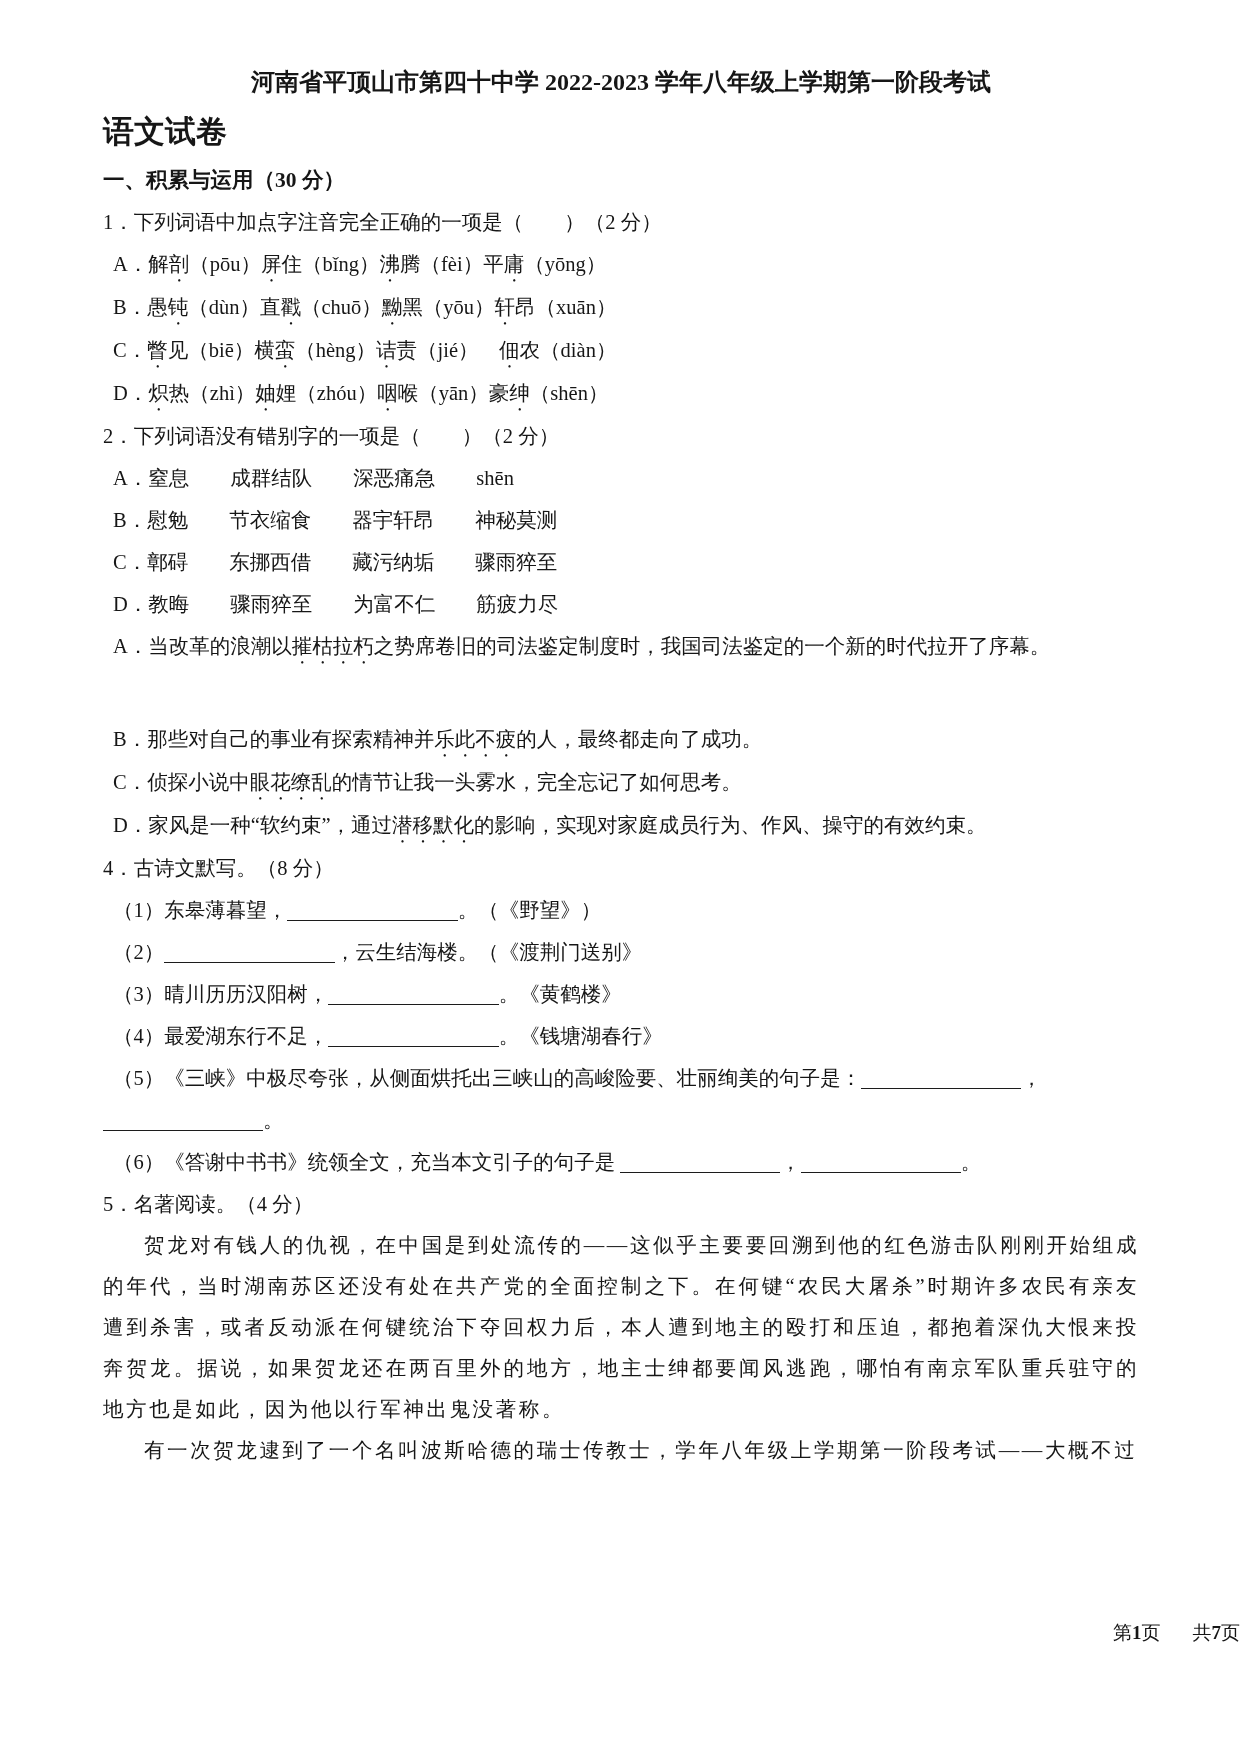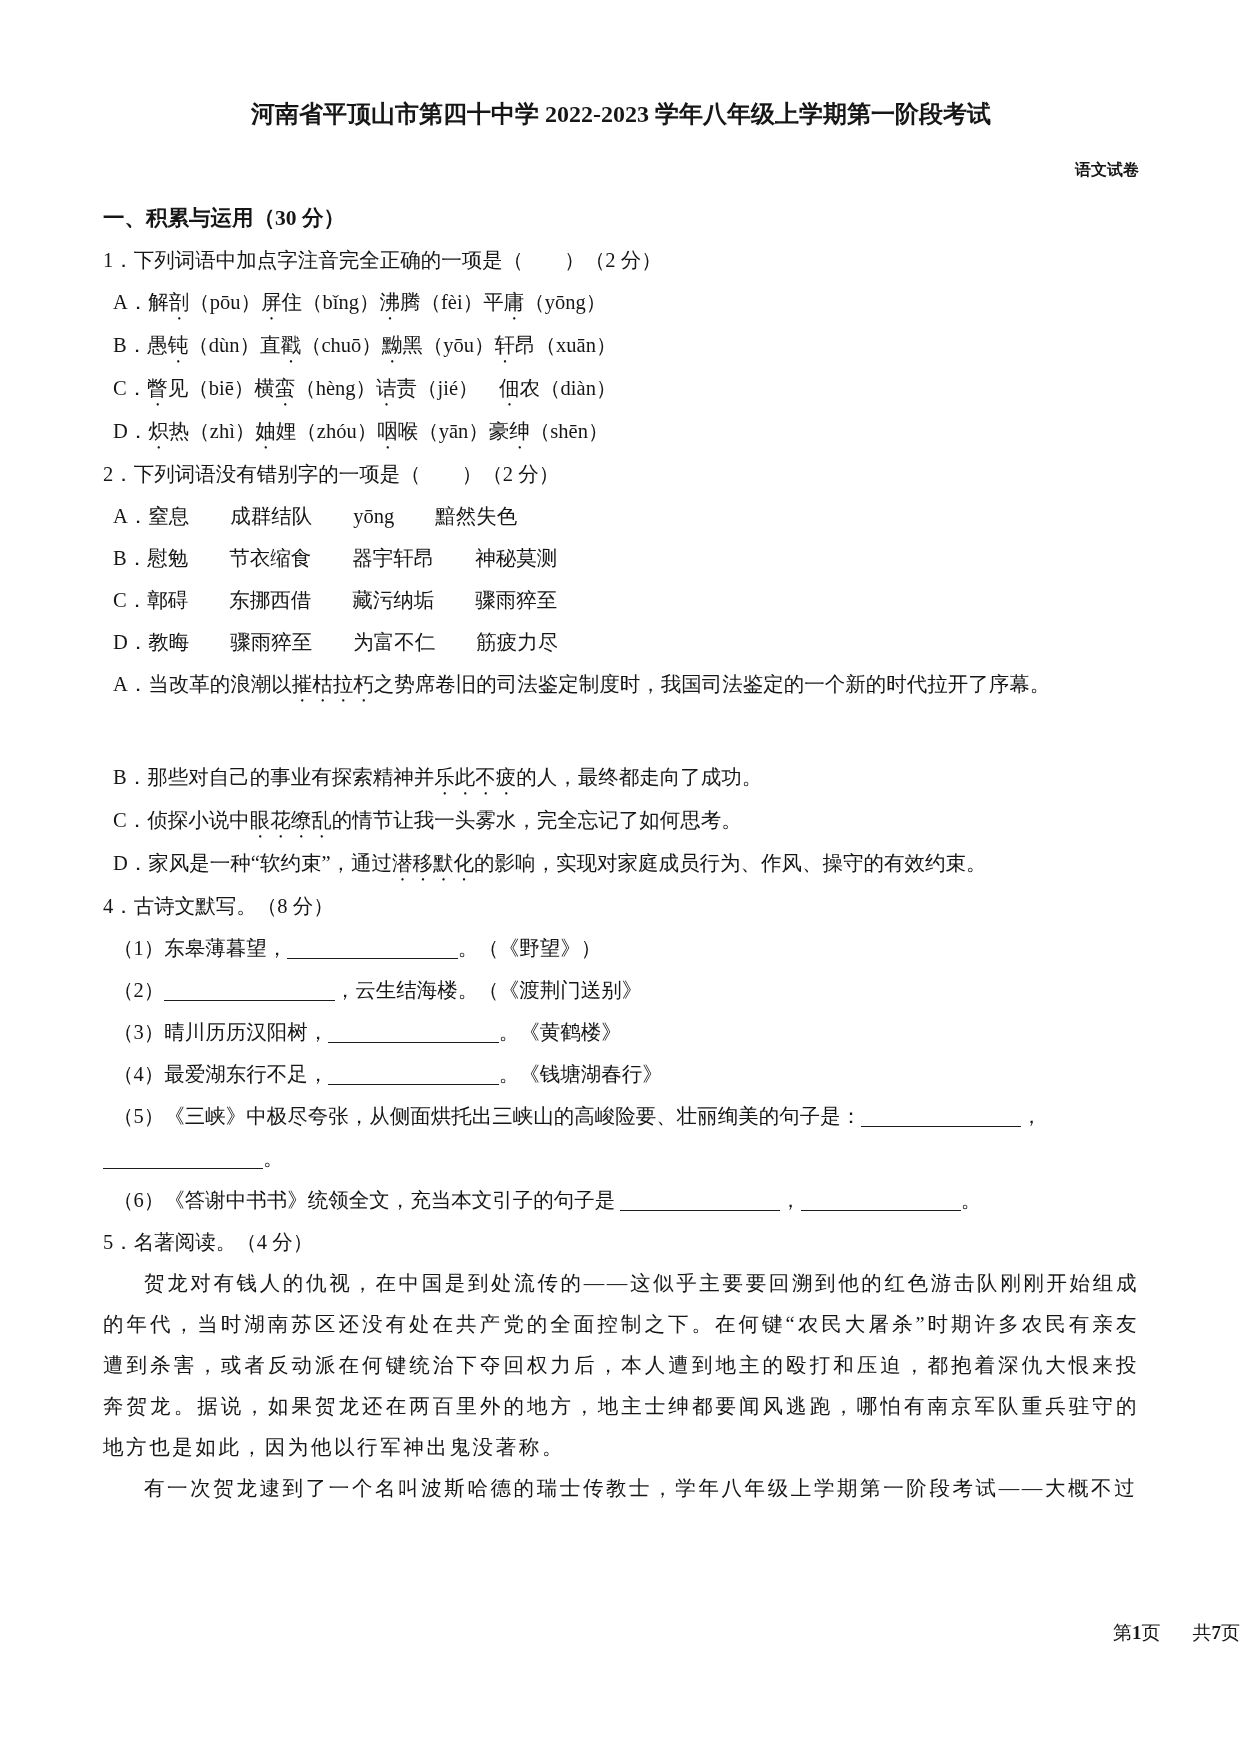--- a/index.html
+++ b/index.html
@@ -13,34 +13,34 @@
     height: 1753px;
     color: #161616;
     font-family: "Liberation Serif", "DejaVu Serif", serif;
     overflow: hidden;
   }
   .page {
     position: absolute;
     left: 103px;
     top: 0;
     width: 1036px;
-    padding-top: 98px;
+    padding-top: 66px;
   }
   .title {
     text-align: center;
     font-weight: bold;
     font-size: 24px;
     line-height: 32px;
   }
   .subtitle {
-    text-align: right;
+    text-align: left;
     font-weight: bold;
-    font-size: 16px;
+    font-size: 31px;
     line-height: 30px;
-    margin-top: 25px;
+    margin-top: 19px;
   }
   .line {
     font-size: 20.5px;
     line-height: 42px;
     white-space: nowrap;
   }
   .heading {
     font-weight: bold;
     font-size: 21.5px;
     margin-top: 12px;
@@ -89,21 +89,21 @@
 
   <div class="line heading">一、积累与运用（30 分）</div>
 
   <div class="line">1．下列词语中加点字注音完全正确的一项是（　　）（2 分）</div>
   <div class="line opt">A．解<span class="emdot">剖</span>（pōu）<span class="emdot">屏</span>住（bǐng）<span class="emdot">沸</span>腾（fèi）平<span class="emdot">庸</span>（yōng）</div>
   <div class="line opt">B．愚<span class="emdot">钝</span>（dùn）直<span class="emdot">戳</span>（chuō）<span class="emdot">黝</span>黑（yōu）<span class="emdot">轩</span>昂（xuān）</div>
   <div class="line opt">C．<span class="emdot">瞥</span>见（biē）横<span class="emdot">蛮</span>（hèng）<span class="emdot">诘</span>责（jié）　<span class="emdot">佃</span>农（diàn）</div>
   <div class="line opt">D．<span class="emdot">炽</span>热（zhì）<span class="emdot">妯</span>娌（zhóu）<span class="emdot">咽</span>喉（yān）豪<span class="emdot">绅</span>（shēn）</div>
 
   <div class="line">2．下列词语没有错别字的一项是（　　）（2 分）</div>
-  <div class="line opt">A．窒息　　成群结队　　yōng　　黯然失色</div>
+  <div class="line opt">A．窒息　　成群结队　　深恶痛急　　shēn</div>
   <div class="line opt">B．慰勉　　节衣缩食　　器宇轩昂　　神秘莫测</div>
   <div class="line opt">C．鄣碍　　东挪西借　　藏污纳垢　　骤雨猝至</div>
   <div class="line opt">D．教晦　　骤雨猝至　　为富不仁　　筋疲力尽</div>
 
   <div class="line opt wrapline gap-after">A．当改革的浪潮以<span class="emdot">摧枯拉朽</span>之势席卷旧的司法鉴定制度时，我国司法鉴定的一个新的时代拉开了序幕。</div>
   <div class="line opt wrapline">B．那些对自己的事业有探索精神并<span class="emdot">乐此不疲</span>的人，最终都走向了成功。</div>
   <div class="line opt wrapline">C．侦探小说中<span class="emdot">眼花缭乱</span>的情节让我一头雾水，完全忘记了如何思考。</div>
   <div class="line opt wrapline">D．家风是一种“软约束”，通过<span class="emdot">潜移默化</span>的影响，实现对家庭成员行为、作风、操守的有效约束。</div>
 
   <div class="line">4．古诗文默写。（8 分）</div>

